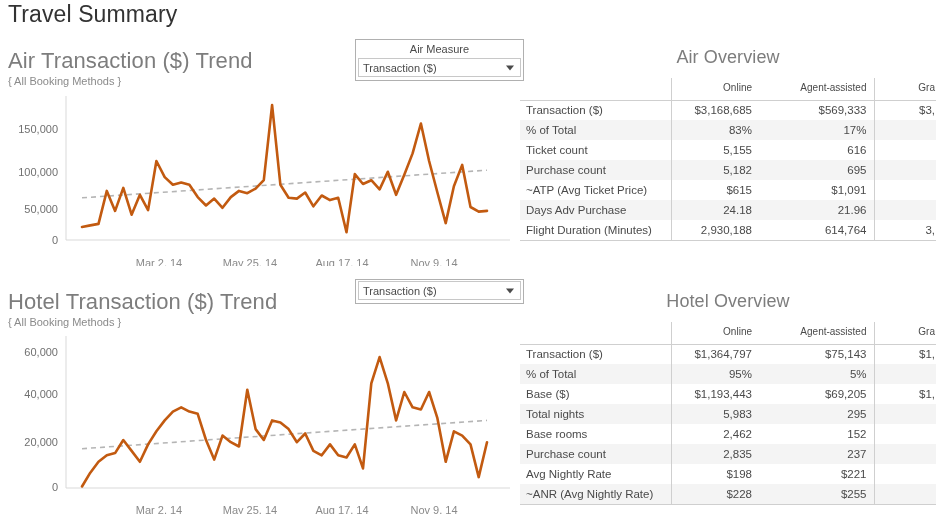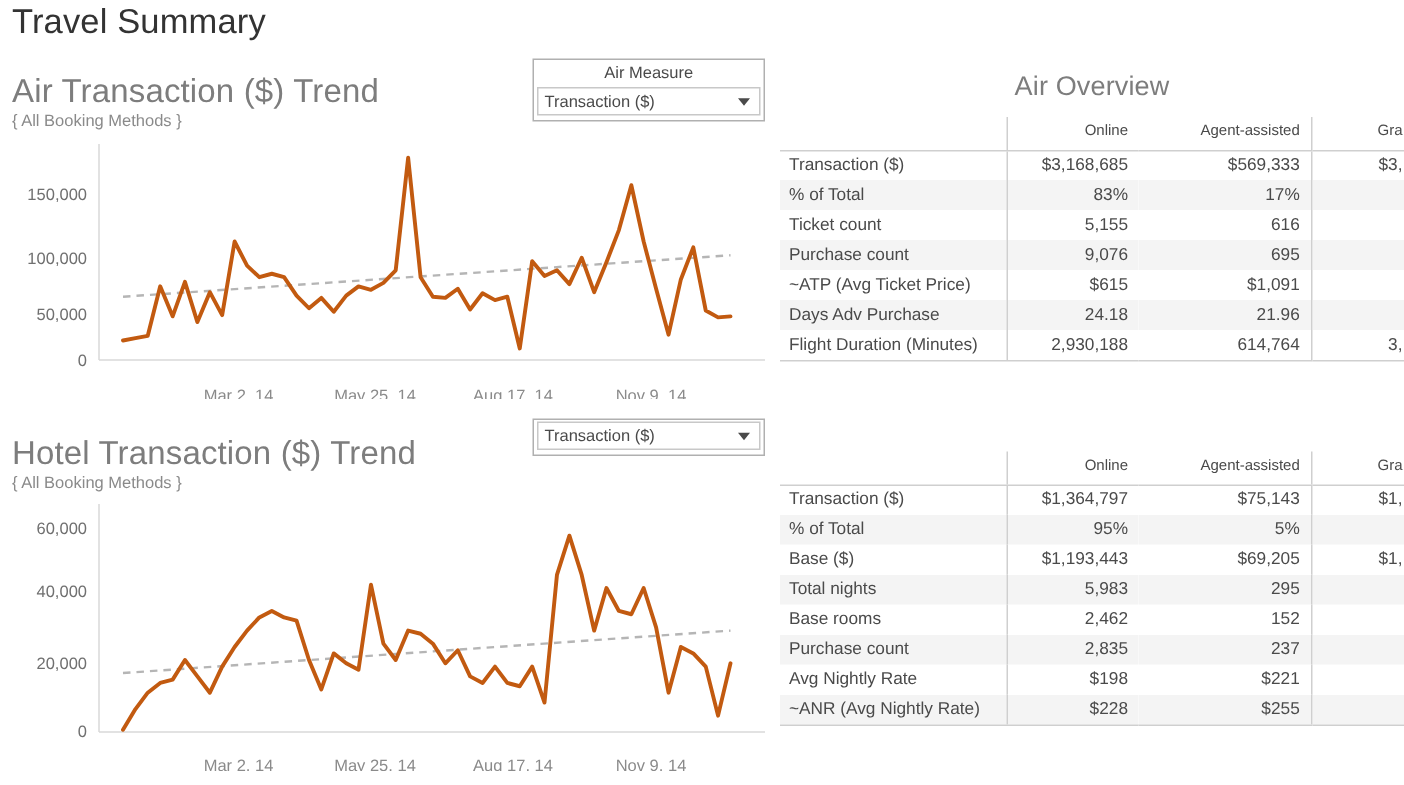--- a/index.html
+++ b/index.html
@@ -26,21 +26,21 @@
     font-size:22px;font-weight:400;color:#7d7d7d;
     letter-spacing:.1px;white-space:nowrap;
   }
   .panel-sub{
     font-size:11px;font-weight:400;color:#8a8a8a;
     margin-top:1px;white-space:nowrap;
   }
 
   
   .ctl{
-    position:absolute;width:155px;
+    position:absolute;width:169px;
     border:1px solid #b0b0b0;background:#ffffff;
     box-sizing:border-box;padding:1px 2px 3px 2px;
   }
   .ctl-title{
     text-align:center;font-size:11px;color:#4a4a4a;
     padding:2px 0 3px 0;white-space:nowrap;
   }
   .ctl-select{
     position:relative;height:19px;border:1px solid #c8c8c8;
     background:#ffffff;box-sizing:border-box;
@@ -179,21 +179,21 @@
             <td class="c-num3 vsep2"></td>
           </tr>
           <tr>
             <td class="c-label">Ticket count</td>
             <td class="c-num vsep">5,155</td>
             <td class="c-num2">616</td>
             <td class="c-num3 vsep2"></td>
           </tr>
           <tr class="alt">
             <td class="c-label">Purchase count</td>
-            <td class="c-num vsep">9,076</td>
+            <td class="c-num vsep">5,182</td>
             <td class="c-num2">695</td>
             <td class="c-num3 vsep2"></td>
           </tr>
           <tr>
             <td class="c-label">~ATP (Avg Ticket Price)</td>
             <td class="c-num vsep">$615</td>
             <td class="c-num2">$1,091</td>
             <td class="c-num3 vsep2"></td>
           </tr>
           <tr class="alt">
@@ -206,20 +206,21 @@
             <td class="c-label">Flight Duration (Minutes)</td>
             <td class="c-num vsep">2,930,188</td>
             <td class="c-num2">614,764</td>
             <td class="c-num3 vsep2">3,</td>
           </tr>
         </tbody>
     </table>
   </div>
 
   <div class="ov" style="left:520px;top:291px;width:416px;">
+    <div class="ov-title">Hotel Overview</div>
     <table class="ovt" id="hotel-table" style="margin-top:10px;width:416px;">
       <thead>
         <tr class="hdr">
           <th class="c-label"></th>
           <th class="c-num vsep">Online</th>
           <th class="c-num2">Agent-assisted</th>
           <th class="c-num3 vsep2">Gra</th>
         </tr>
       </thead>
       <tbody>

